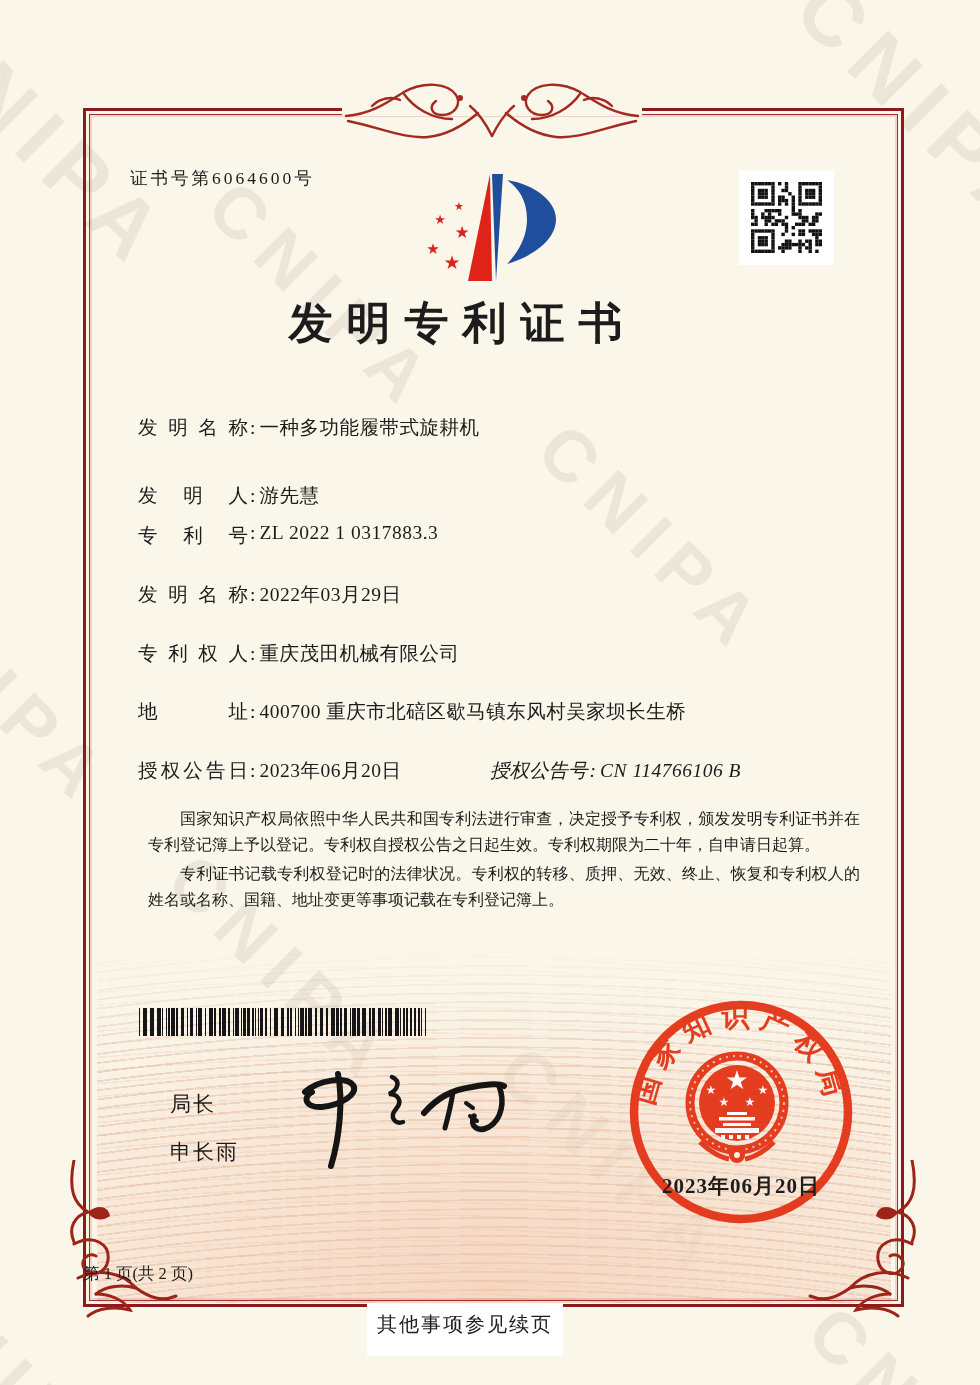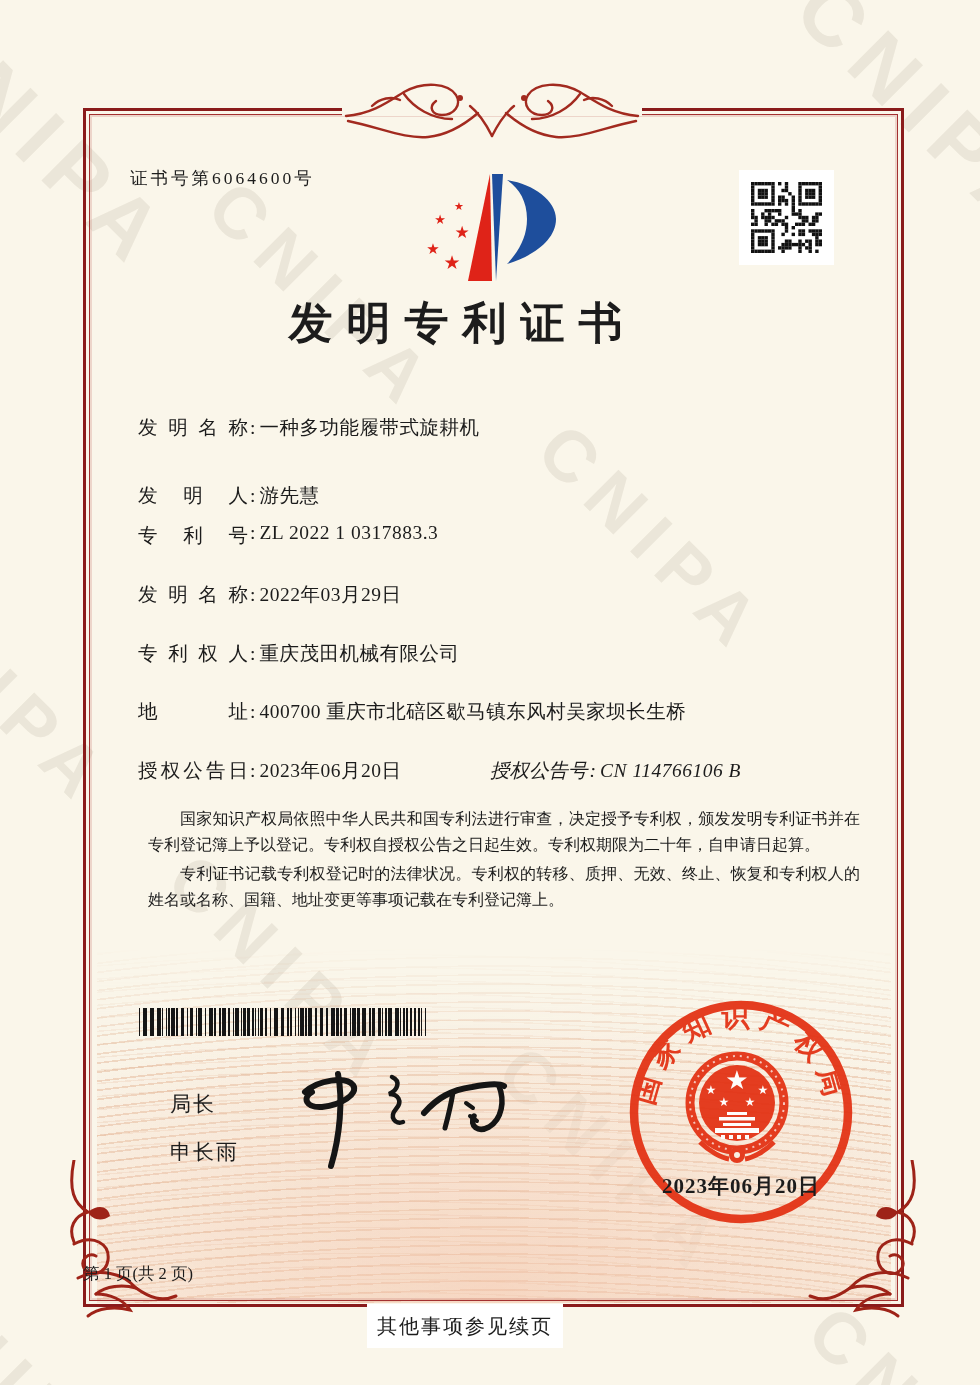--- a/index.html
+++ b/index.html
@@ -38,22 +38,22 @@
   .paras p{margin:0 0 3px 0;text-indent:2em;}
   .barcode{position:absolute;left:139px;top:1008px;z-index:6;}
   .signer{position:absolute;left:140px;z-index:6;font-family:"Liberation Sans","DejaVu Sans",sans-serif;
           font-size:21px;letter-spacing:2px;margin-left:30px;}
   .sig-svg{position:absolute;left:290px;top:1040px;z-index:6;}
   .seal-svg{position:absolute;left:618px;top:988px;z-index:6;opacity:.93;}
   .seal-date{position:absolute;left:650px;top:1172px;width:182px;text-align:center;
              font-size:21px;font-weight:bold;z-index:7;letter-spacing:1px;}
   .footer-page{position:absolute;left:83px;top:1263px;width:821px;text-align:left;
                font-size:16.5px;z-index:6;}
-  .cont-box{position:absolute;left:367px;top:1304px;width:196px;height:44px;background:#fff;
-            z-index:6;text-align:center;line-height:44px;font-size:20px;letter-spacing:2px;}
+  .cont-box{position:absolute;left:367px;top:1304px;width:196px;height:52px;background:#fff;
+            z-index:6;text-align:center;line-height:44px;font-size:20px;letter-spacing:2px;font-family:Liberation Mono, monospace;}
   .ornament{position:absolute;z-index:4;}
   svg text.star{font-family:"DejaVu Sans",sans-serif;}
 </style>
 </head>
 <body>
 
 <div class="page">
 
   <div id="wm-layer">
       <div class="wm" style="left: -40px; top: -10px; font-size: 84px;">CNIPA</div>

